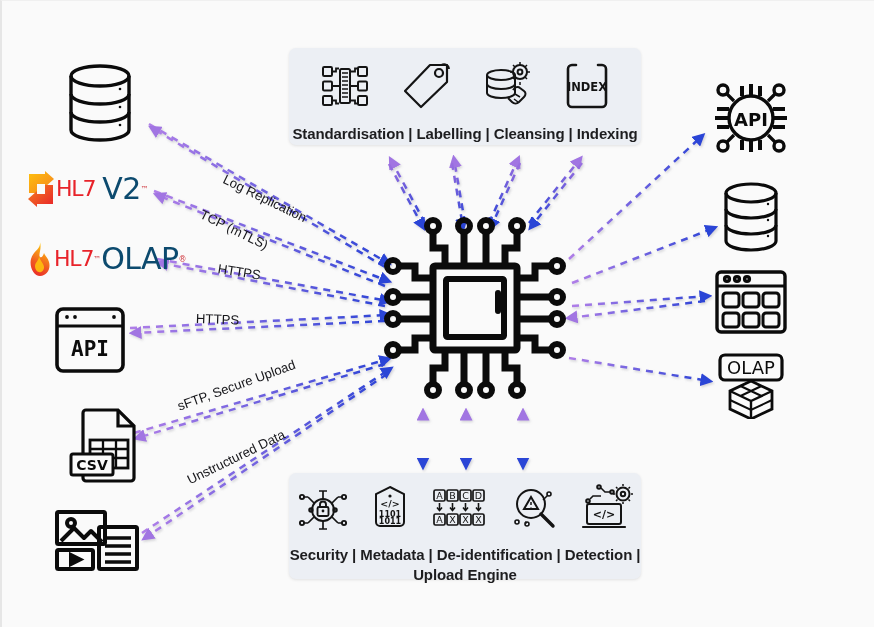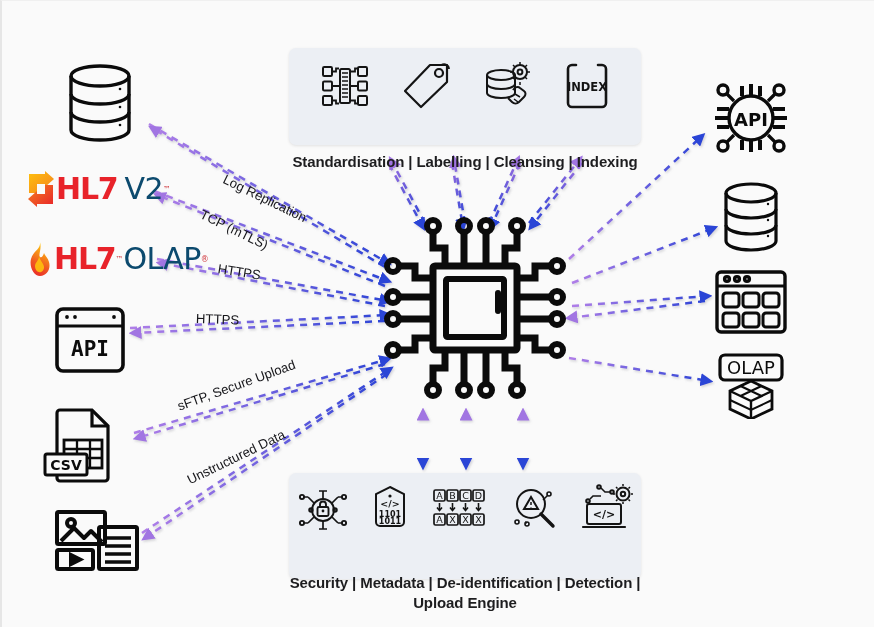--- a/index.html
+++ b/index.html
@@ -30,21 +30,20 @@
   .panel {
     position: absolute;
     background: #eceff4;
     border-radius: 7px;
     box-shadow: 0 1px 3px rgba(0,0,0,0.10);
     display: flex;
     flex-direction: column;
     align-items: center;
     justify-content: flex-start;
     box-sizing: border-box;
-    gap: 28px;
   }
   .panel-icons {
     display: flex;
     align-items: center;
     justify-content: center;
     gap: 30px;
   }
   .panel-caption {
     font-size: 15px;
     font-weight: bold;
@@ -76,22 +75,22 @@
   
   .hl7 {
     position: absolute;
     display: flex;
     align-items: center;
     white-space: nowrap;
   }
   .hl7 .hl7-mark { display: block; flex: 0 0 auto; }
   .hl7-bold {
     font-family: "DejaVu Sans", sans-serif;
-    font-weight: bold;
-    font-size: 30px;
+    font-weight: normal;
+    font-size: 22px;
     color: #e8232a;
     letter-spacing: -1.2px;
     line-height: 1;
   }
   .hl7-light {
     font-family: "DejaVu Sans", sans-serif;
     font-weight: normal;
     font-size: 30px;
     color: #0c4a6e;
     line-height: 1;
@@ -429,21 +428,21 @@
     <svg width="72" height="68" viewBox="0 0 72 68" fill="none" stroke="#0b0b0b" stroke-width="3.6">
       <rect x="3" y="3" width="66" height="62" rx="6"></rect>
       <path d="M3 20h66" stroke-width="3.2"></path>
       <circle cx="13" cy="11" r="1.9" fill="#0b0b0b" stroke="none"></circle>
       <circle cx="21" cy="11" r="1.9" fill="#0b0b0b" stroke="none"></circle>
       <circle cx="60" cy="11" r="1.9" fill="#0b0b0b" stroke="none"></circle>
       <text x="36" y="50" font-family="DejaVu Sans Mono, monospace" font-size="21" font-weight="bold" fill="#0b0b0b" stroke="none" text-anchor="middle">API</text>
     </svg>
   </div>
 
-  <div class="node" style="left:40px; top:405px; width:78px; height:78px;text-decoration:underline;">
+  <div class="node" style="left:66px; top:405px; width:78px; height:78px;text-decoration:underline;">
     <svg width="78" height="78" viewBox="0 0 78 78" fill="none" stroke="#0b0b0b" stroke-width="3.2">
       <path d="M18 4 h32 l16 16 v52 a3 3 0 0 1-3 3 H18 a3 3 0 0 1-3-3 V7 a3 3 0 0 1 3-3 Z"></path>
       <path d="M50 4 v16 h16"></path>
       <rect x="22" y="34" width="38" height="28" stroke-width="2.8"></rect>
       <path d="M22 43h38M22 52h38M35 34v28M48 34v28" stroke-width="2.3"></path>
       <rect x="3" y="48" width="42" height="21" rx="2" fill="#fafafa" stroke-width="3"></rect>
       <text x="24" y="64" font-family="DejaVu Sans, sans-serif" font-size="14" font-weight="bold" fill="#0b0b0b" stroke="none" text-anchor="middle">CSV</text>
     </svg>
   </div>
 

